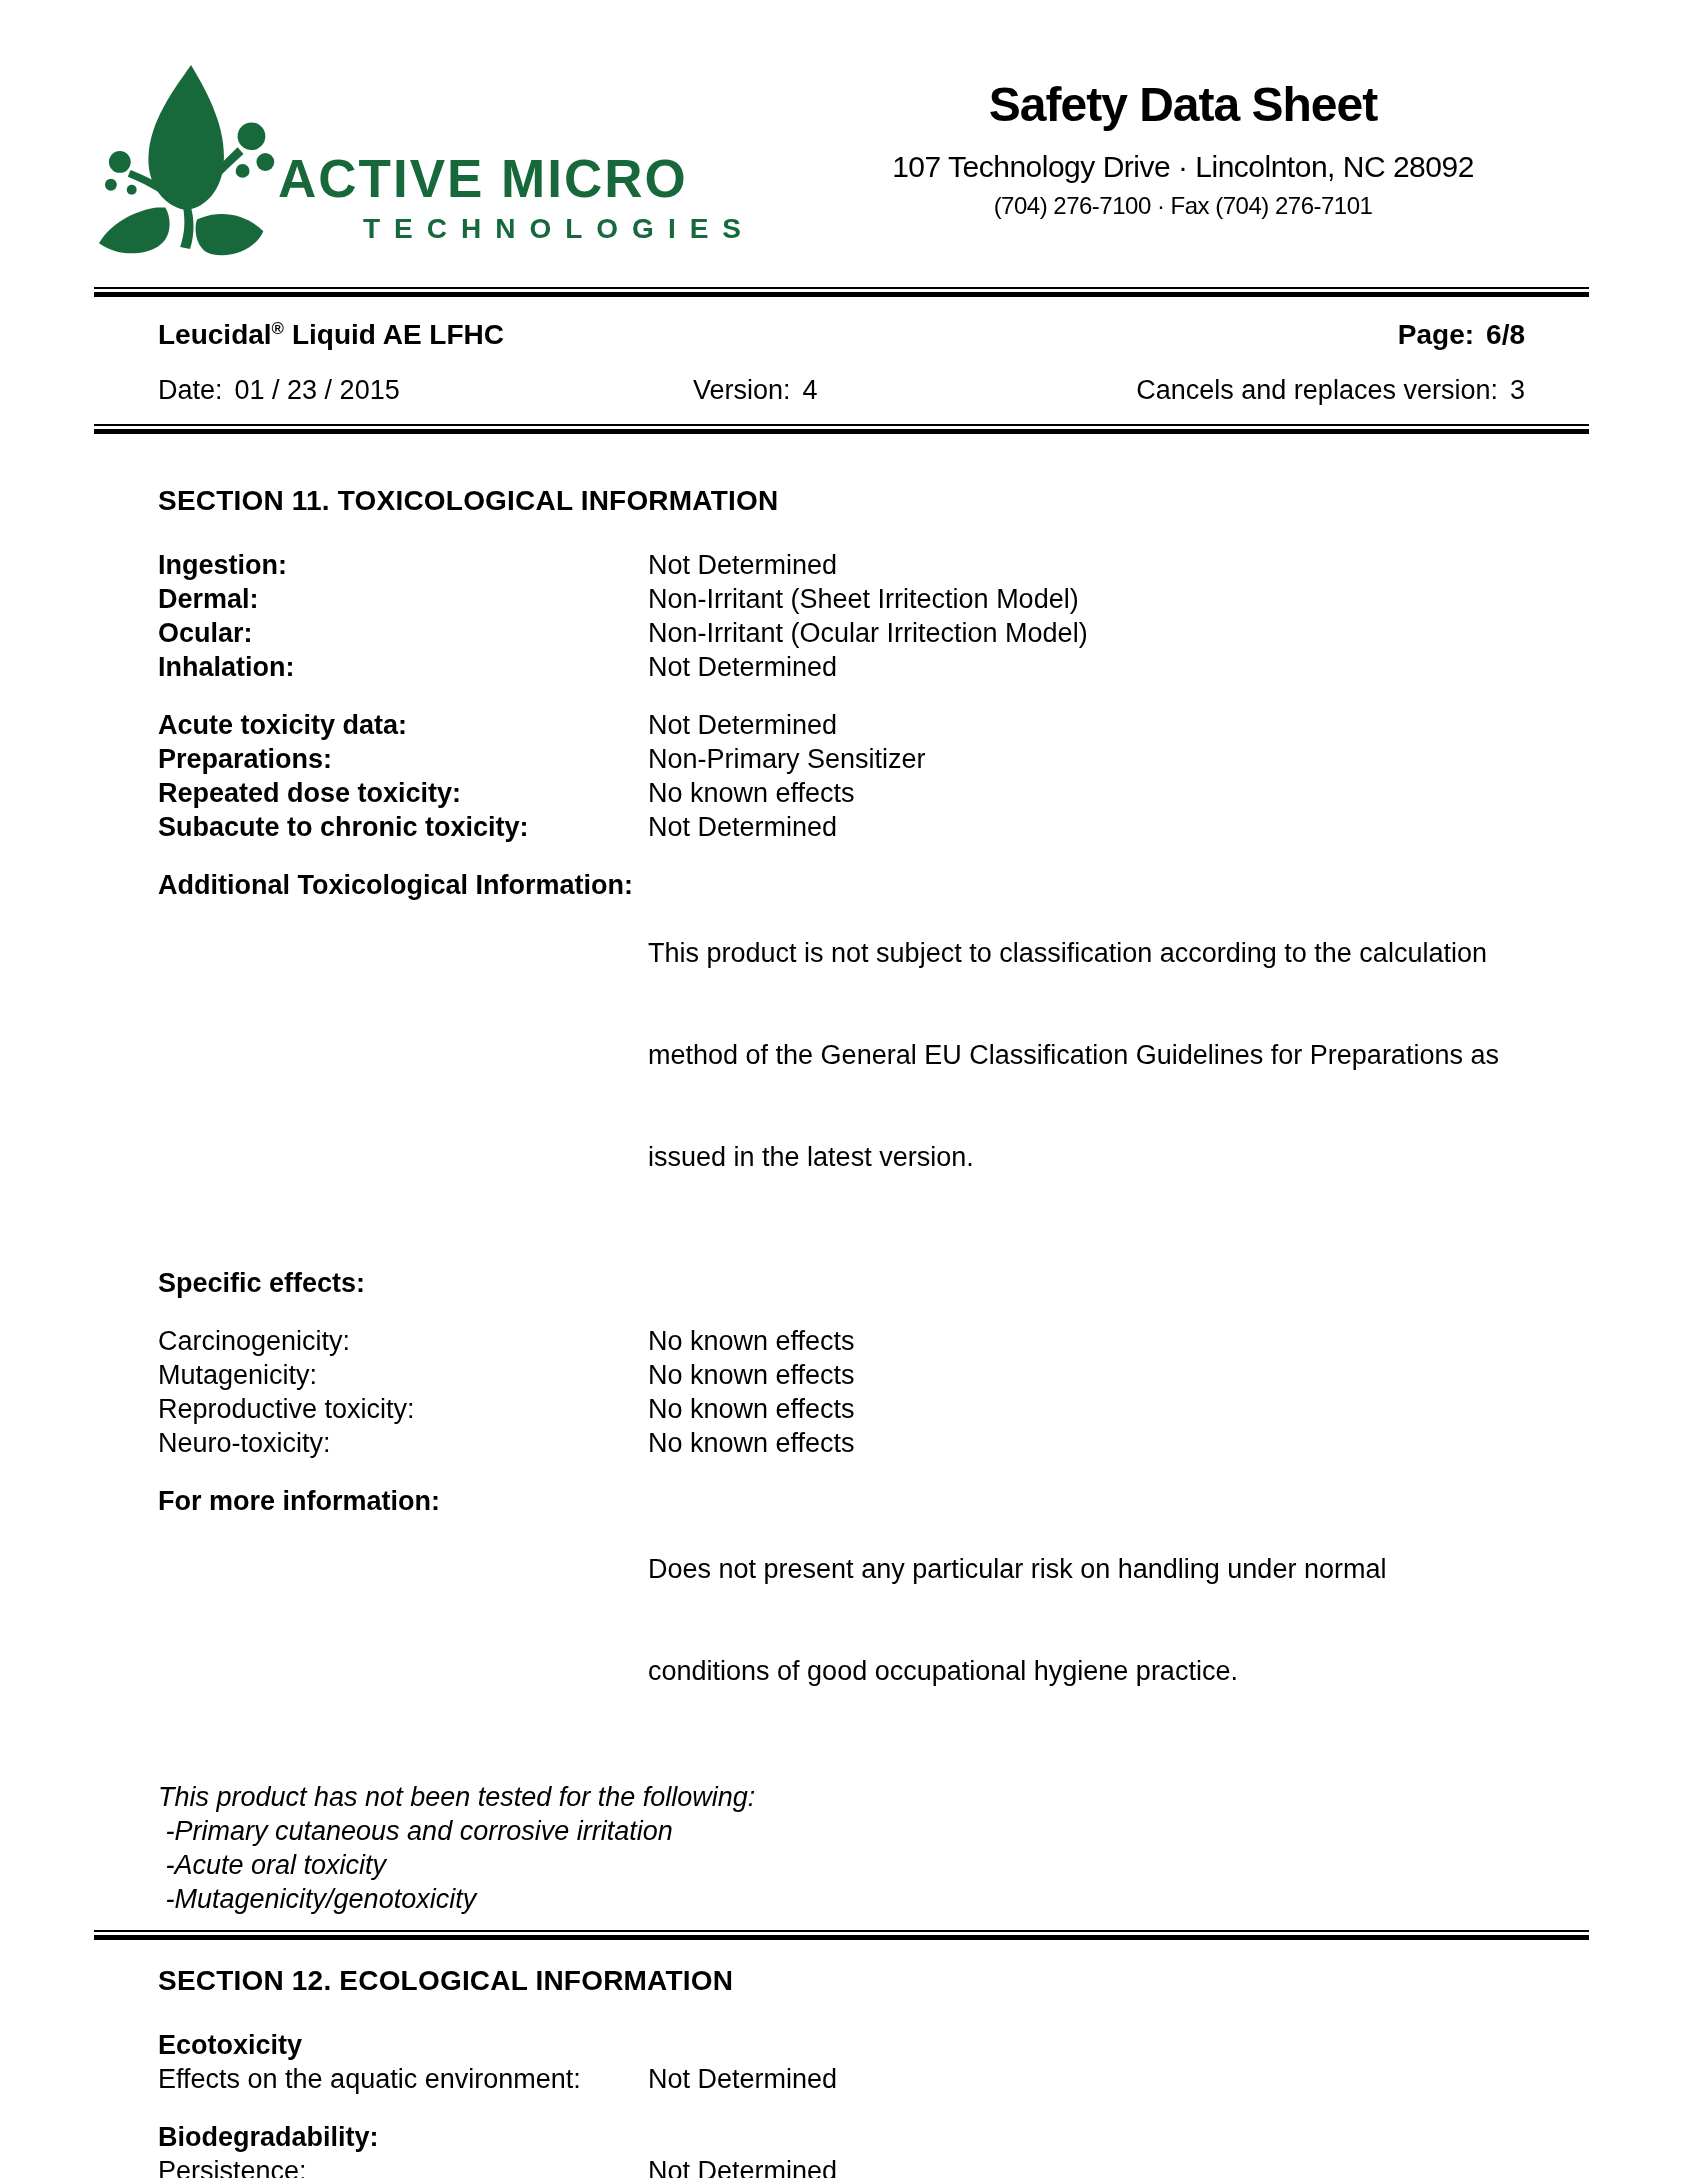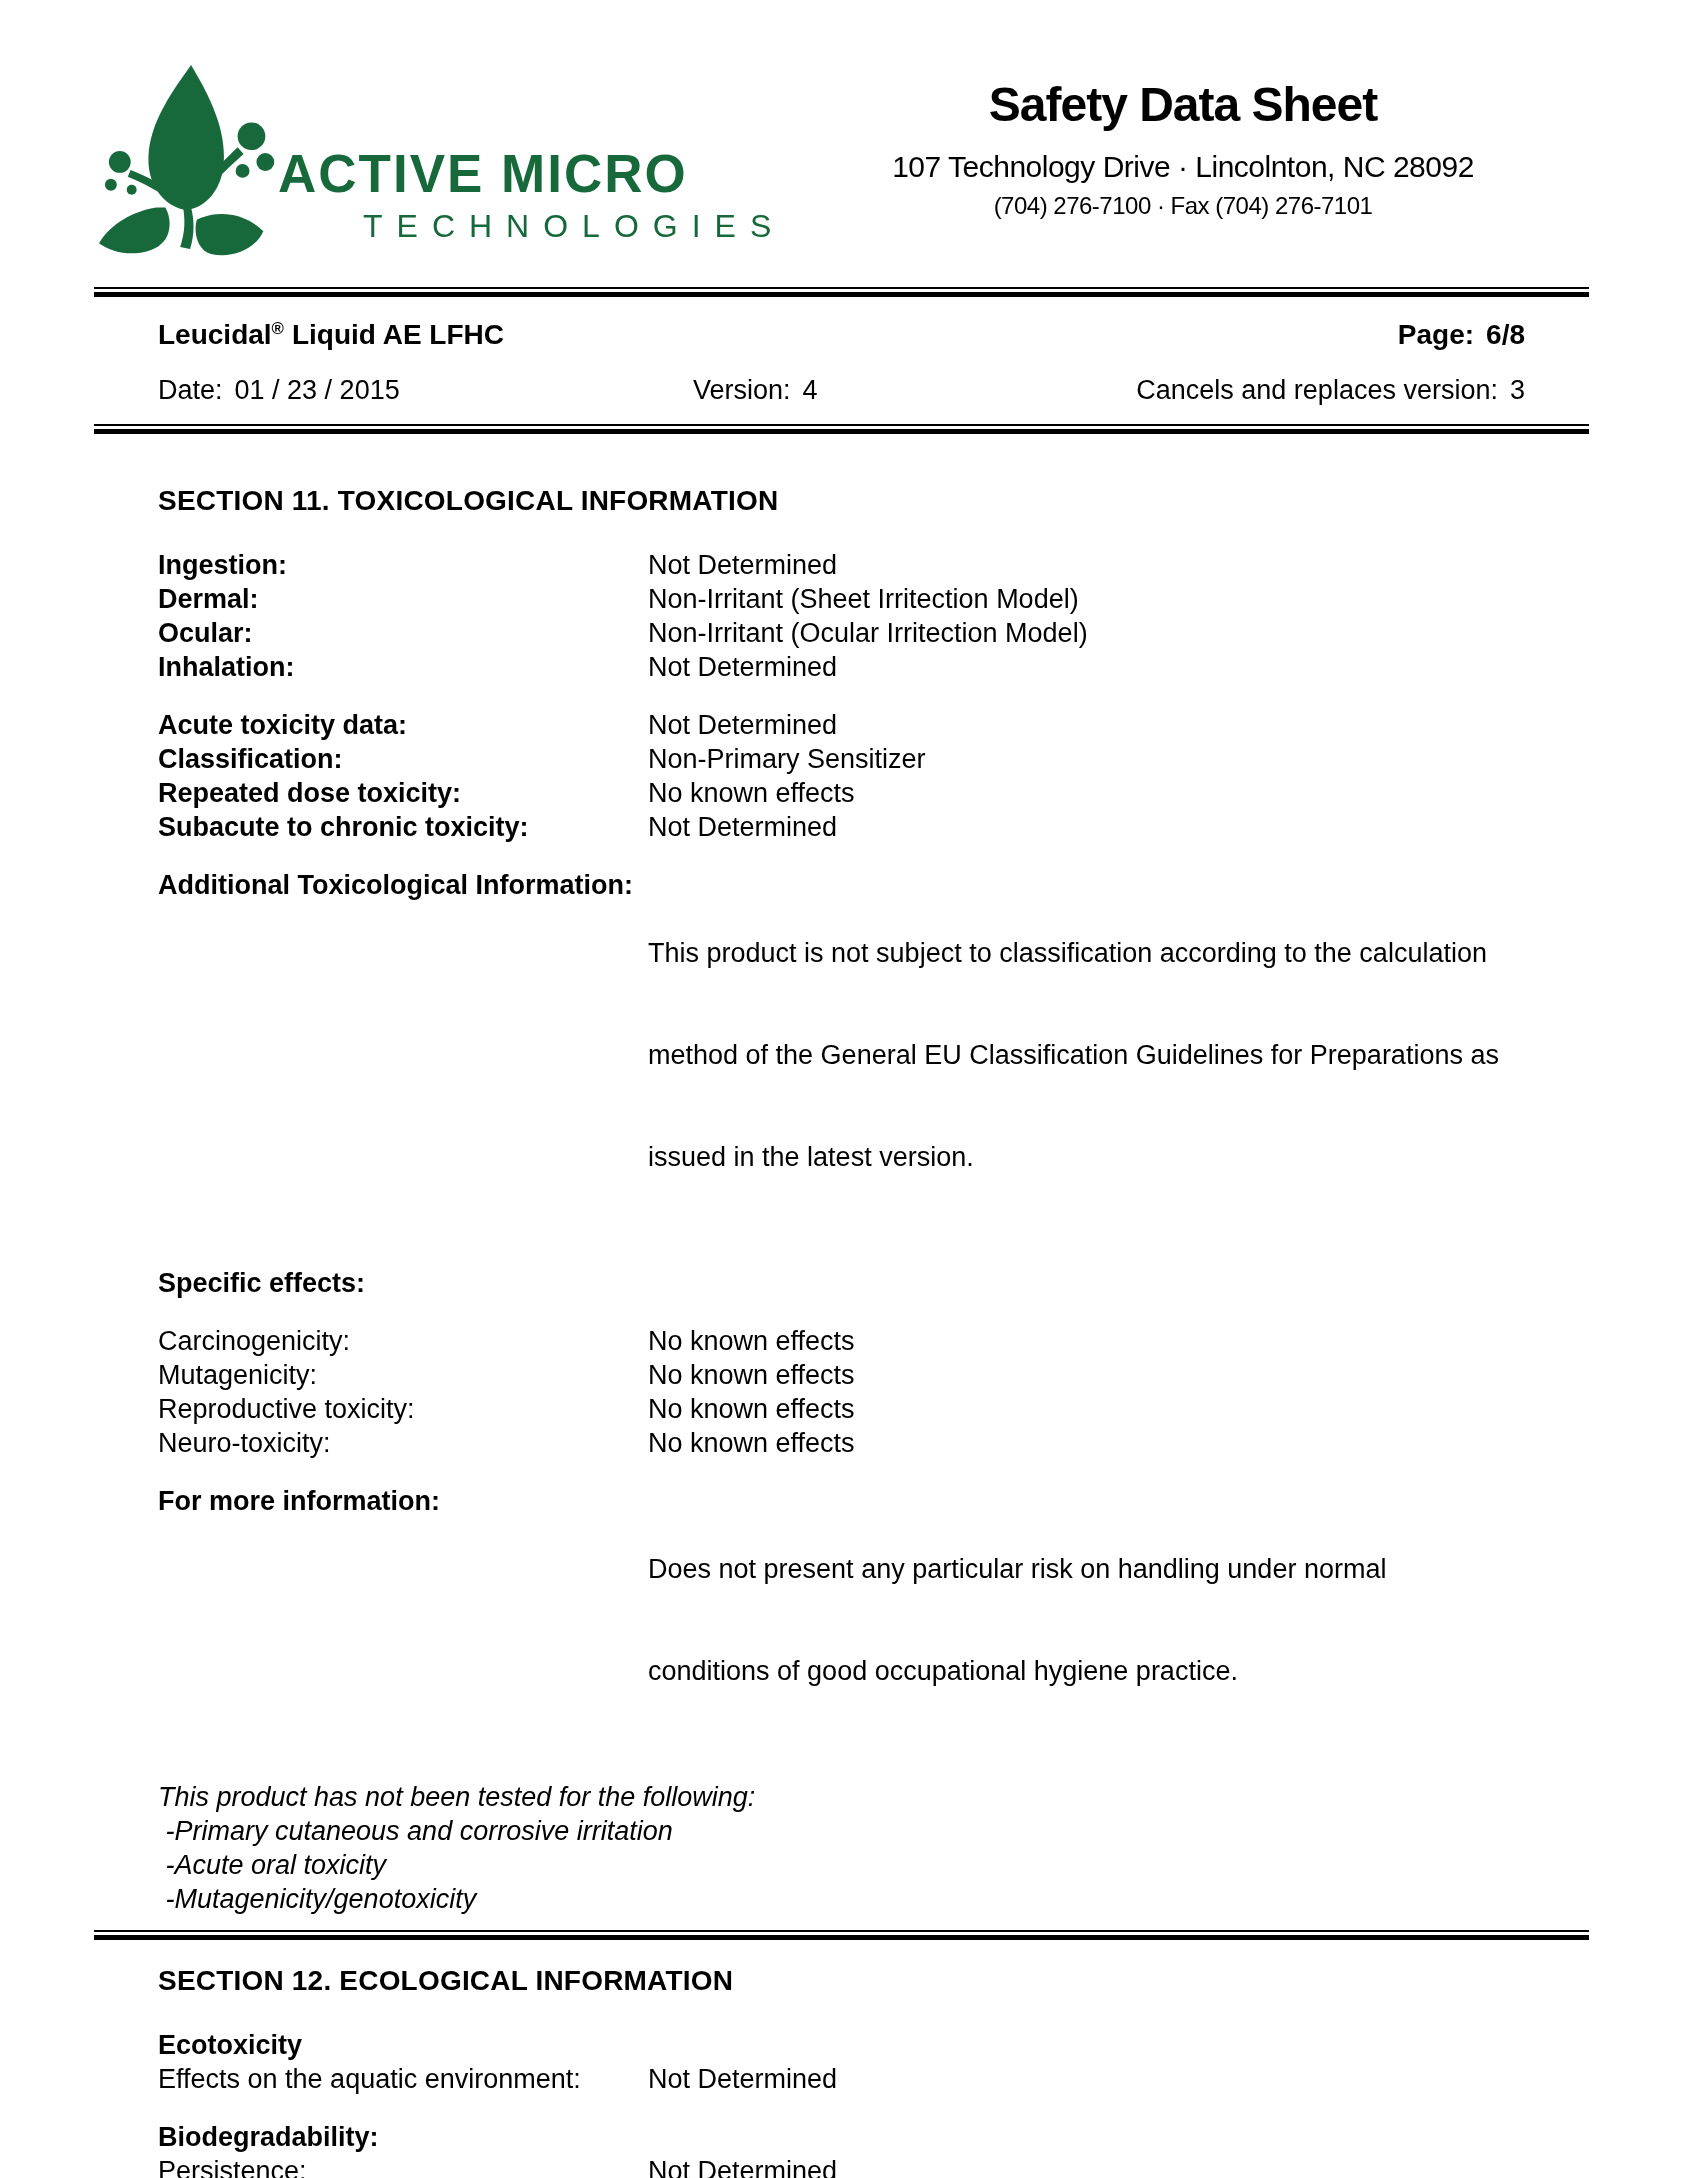--- a/index.html
+++ b/index.html
@@ -11,21 +11,21 @@
   }
   .page { position:relative; width:1683px; height:2178px; overflow:hidden; background:#fff; }
 
   
   .header { display:flex; align-items:flex-start; margin:61px 94px 0 94px; }
   .logo { display:flex; align-items:flex-end; width:683px; flex-shrink:0; }
   .logo svg { width:210px; height:198px; flex-shrink:0; }
   .logo svg * { fill:var(--brand-green,#17693B); }
   .brand { margin-left:-26px; margin-bottom:14px; }
   .brand-name { font-size:53px; font-weight:bold; letter-spacing:2px; line-height:1; color:var(--brand-green,#17693B); white-space:nowrap; }
-  .brand-sub { font-size:32px; font-weight:normal; letter-spacing:14px; margin-top:8px; padding-left:85px; color:var(--brand-green,#17693B); white-space:nowrap;text-align:center; }
+  .brand-sub { font-size:28px; font-weight:bold; letter-spacing:14px; margin-top:8px; padding-left:85px; color:var(--brand-green,#17693B); white-space:nowrap;text-align:center; }
 
   .title-block { flex:1; text-align:center; margin-top:16px; }
   .doc-title { font-size:48px; font-weight:bold; letter-spacing:-1px; }
   .company-address { font-size:30px; margin-top:18px; letter-spacing:-0.5px; }
   .company-phone { font-size:24px; margin-top:8px; letter-spacing:-0.5px; }
 
   
   .rule { margin:0 94px; height:10px; border-top:2px solid #000; border-bottom:5px solid #000; }
   .rule-a { margin-top:28px; }
   .rule-b { margin-top:2px; }
@@ -136,21 +136,21 @@
           <div class="val">Not Determined</div>
         </div>
     </div>
 
     <div class="block">
       <div class="row">
           <div class="lbl">Acute toxicity data:</div>
           <div class="val">Not Determined</div>
         </div>
       <div class="row">
-          <div class="lbl">Classification:</div>
+          <div class="lbl">Preparations:</div>
           <div class="val">Non-Primary Sensitizer</div>
         </div>
       <div class="row">
           <div class="lbl">Repeated dose toxicity:</div>
           <div class="val">No known effects</div>
         </div>
       <div class="row">
           <div class="lbl">Subacute to chronic toxicity:</div>
           <div class="val">Not Determined</div>
         </div>

